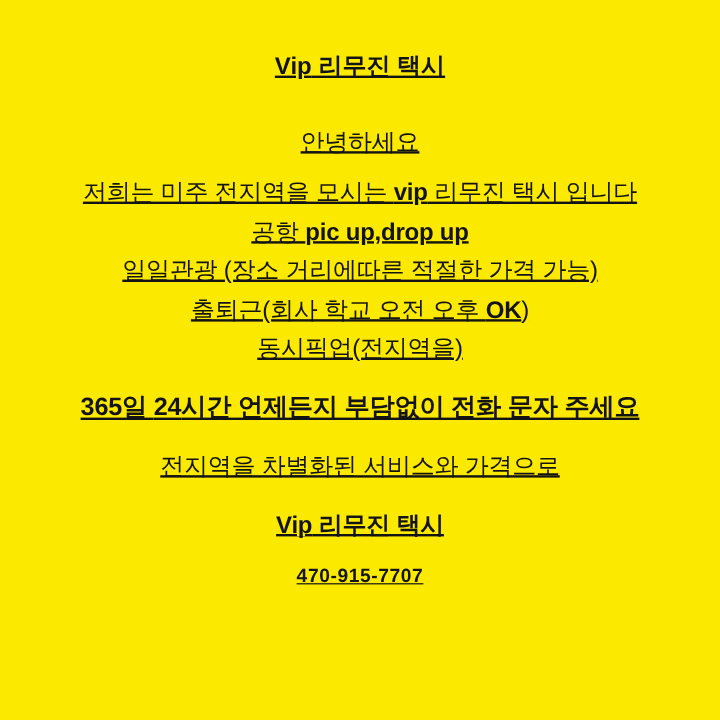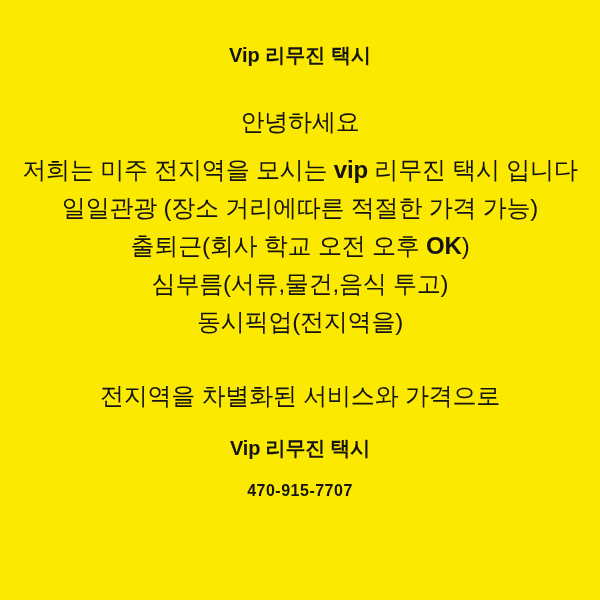--- a/index.html
+++ b/index.html
@@ -16,39 +16,40 @@
   }
   .flyer {
     width: 600px;
     height: 600px;
     box-sizing: border-box;
     padding: 30px 20px 20px 20px;
     display: flex;
     flex-direction: column;
     align-items: center;
     text-align: center;
+    text-decoration: underline;
   }
   .line {
     width: 100%;
     text-align: center;
     line-height: 1.42;
     font-size: 20px;
     letter-spacing: -0.2px;
   }
   .title {
     font-size: 20px;
     font-weight: bold;
     margin-top: 12px;
     margin-bottom: 6px;
   }
   .spacer-lg { height: 28px; }
   .spacer-md { height: 18px; }
   .spacer-sm { height: 10px; }
   .body-line {
-    font-size: 24px;
+    font-size: 20px;
     margin: 2px 0;
   }
   .bold {
     font-weight: bold;
   }
   .emph {
     font-weight: bold;
     font-size: 21px;
   }
   .phone {
@@ -73,34 +74,39 @@
   <div class="spacer-lg"></div>
 
   <div class="line body-line">안녕하세요</div>
 
   <div class="spacer-sm"></div>
 
   <div class="line body-line">
     <span>저희는 미주 전지역을 모시는 </span><span class="bold">vip</span><span> 리무진 택시 입니다</span>
   </div>
 
+  <div class="line body-line">
+    <span>공항 </span><span class="bold">pic up,drop up</span>
+  </div>
 
   <div class="line body-line">일일관광 (장소 거리에따른 적절한 가격 가능)</div>
 
   <div class="line body-line">
     <span>출퇴근(회사 학교 오전 오후 </span><span class="bold">OK</span><span>)</span>
   </div>
 
-  <div class="line body-line">심부름(서류,물건,음식 투고)</div>
 
   <div class="line body-line">동시픽업(전지역을)</div>
 
 
   <div class="spacer-md"></div>
 
+  <div class="line emph">
+    <span class="bold">365</span><span>일 </span><span class="bold">24</span><span>시간 언제든지 부담없이 전화 문자 주세요</span>
+  </div>
 
   <div class="spacer-md"></div>
 
   <div class="line body-line">전지역을 차별화된 서비스와 가격으로</div>
 
   <div class="spacer-md"></div>
 
   <div class="line footer-title">
     <span class="bold">Vip</span><span> 리무진 택시</span>
   </div>

